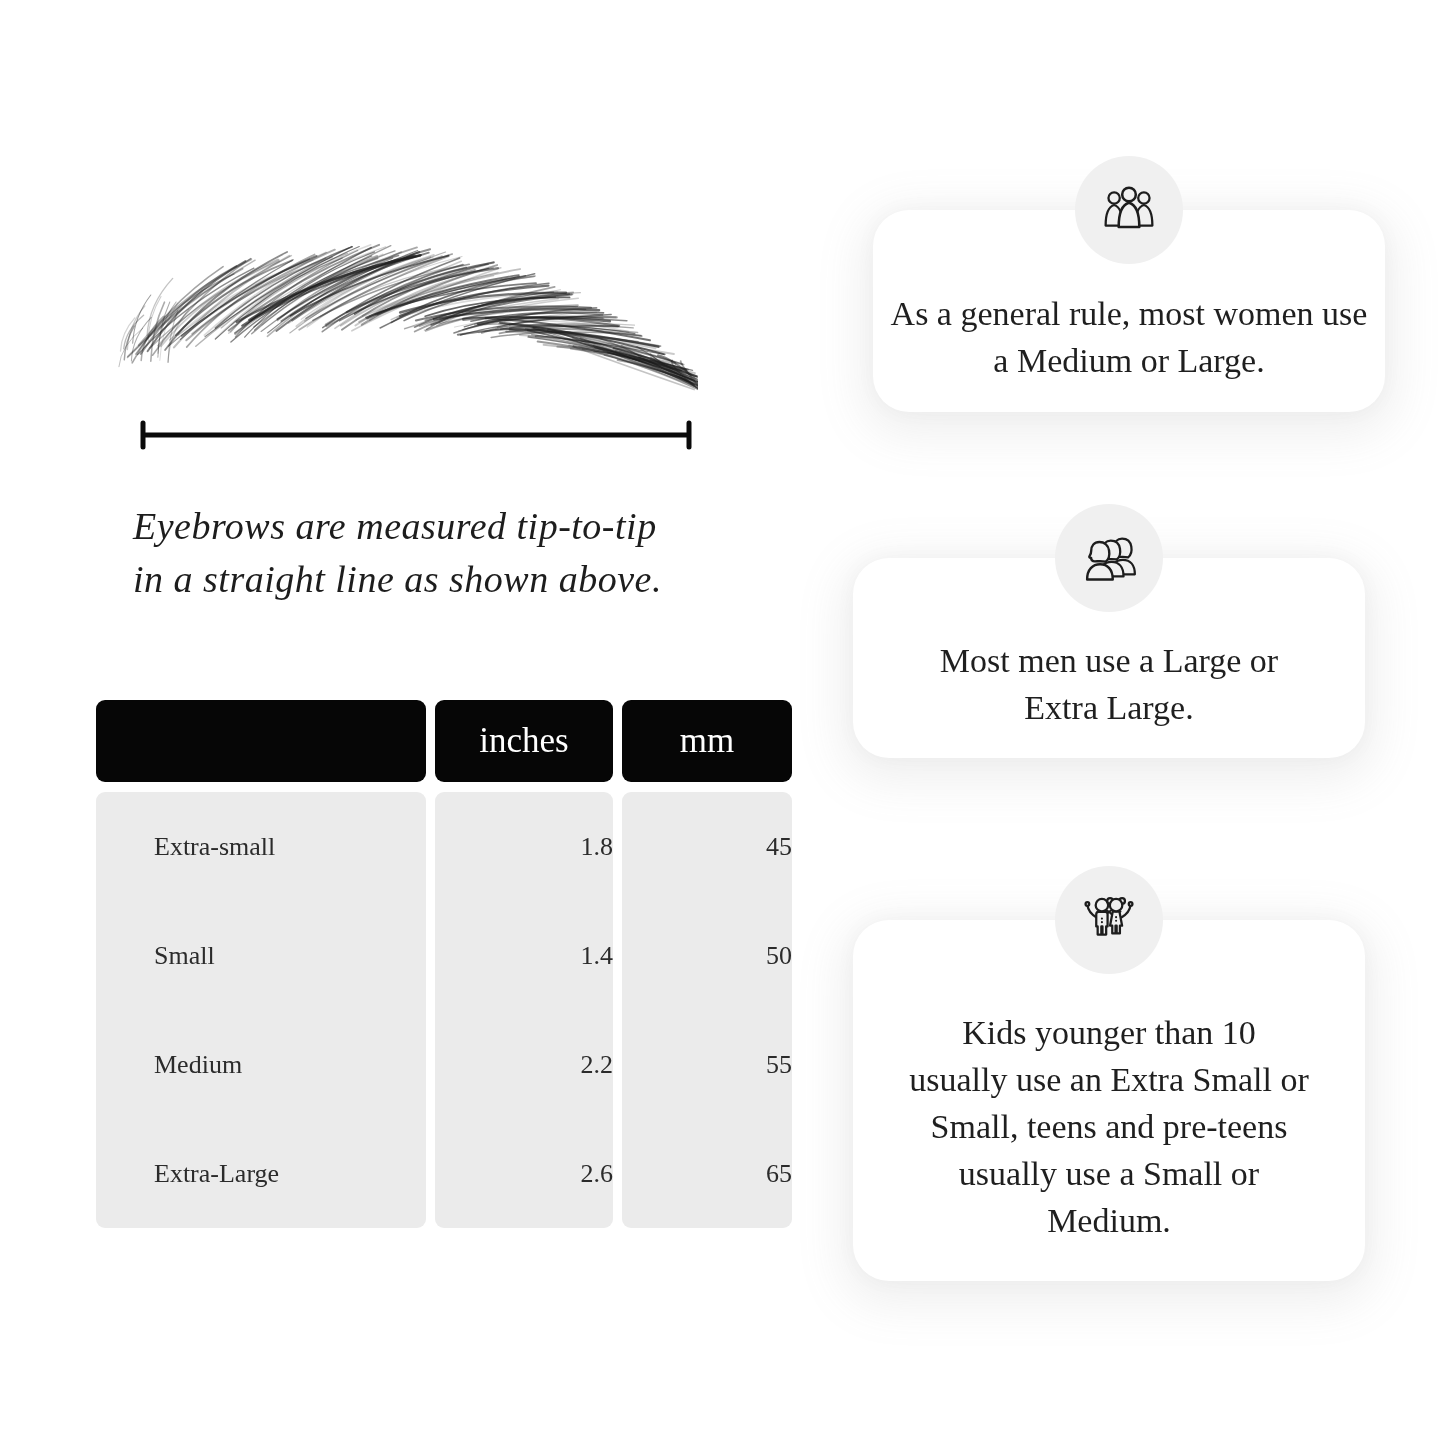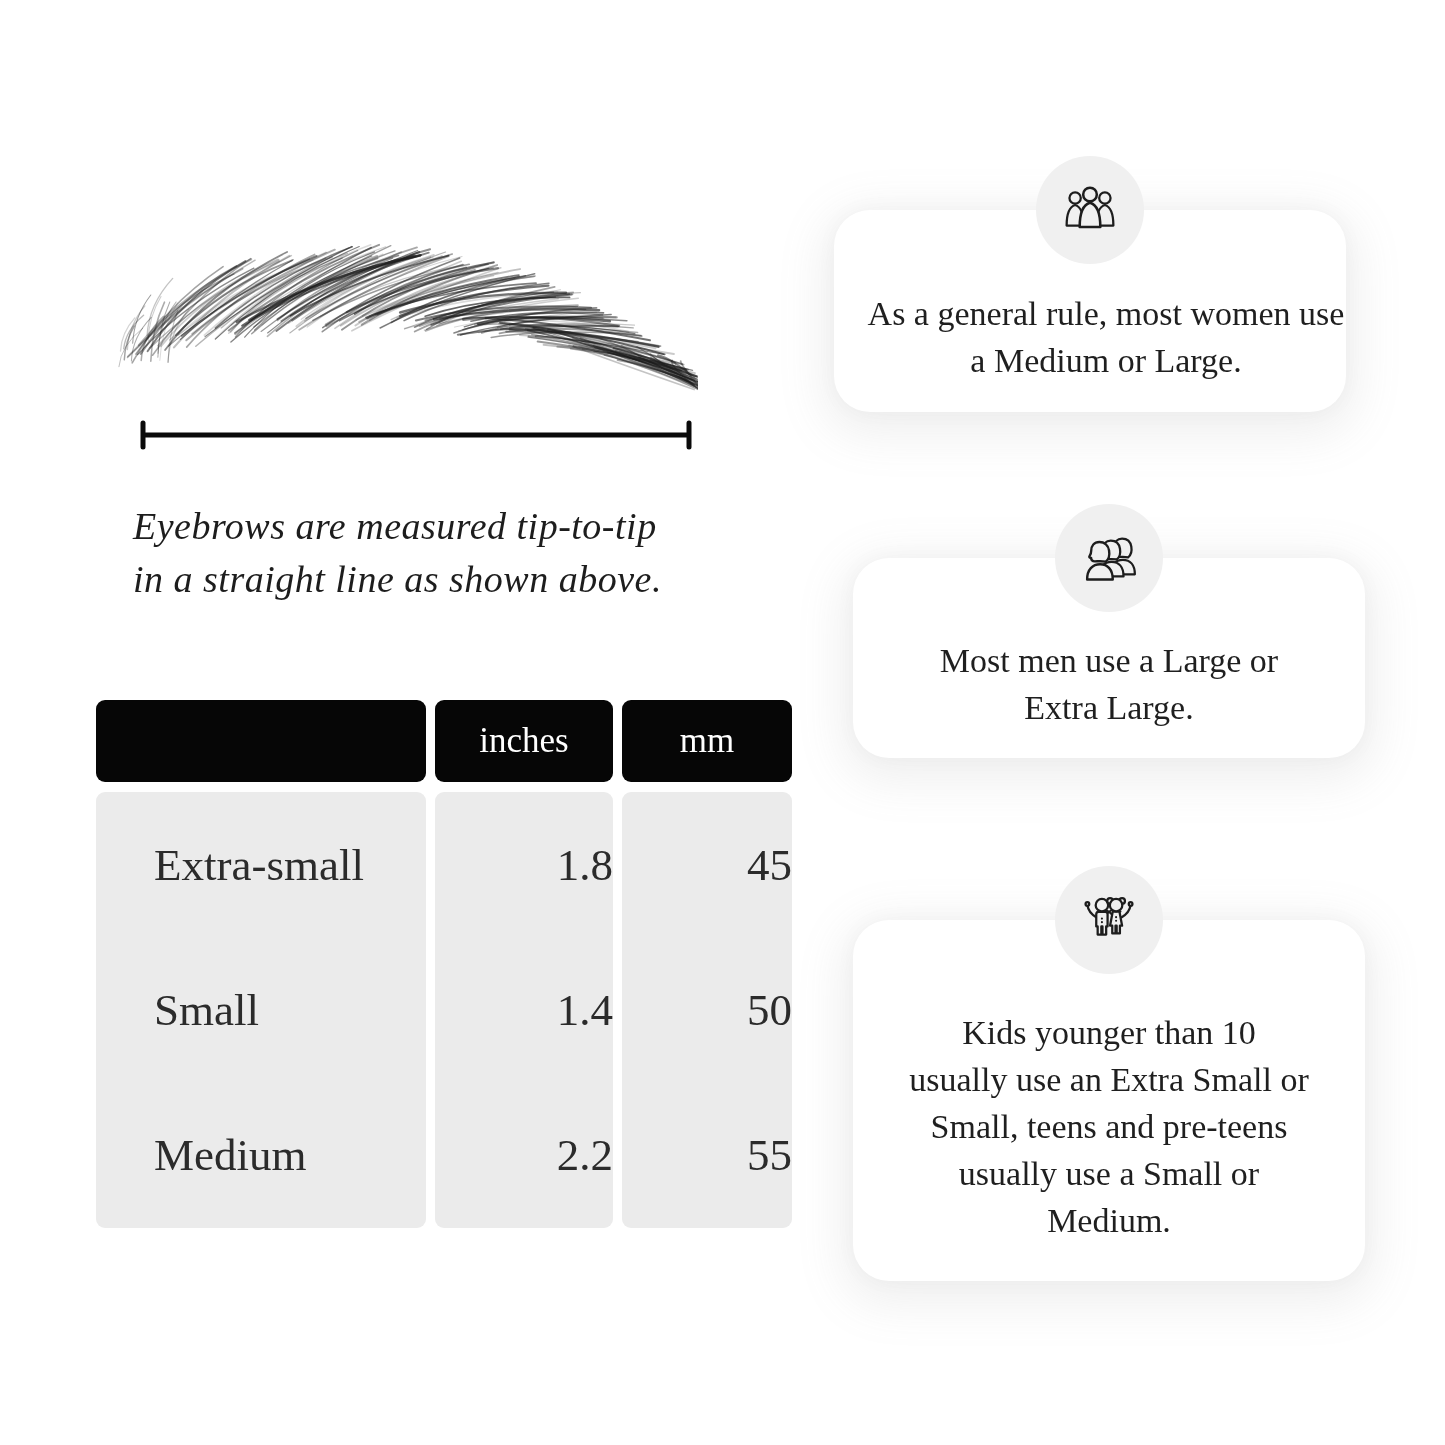--- a/index.html
+++ b/index.html
@@ -19,30 +19,30 @@
   .thead{display:flex;gap:9px;}
   .th{
     height:82px;background:#060606;border-radius:9px;color:#ffffff;
     display:flex;align-items:center;justify-content:center;font-size:35px;
   }
   .c1{width:330px;} .c2{width:178px;} .c3{width:170px;}
   .tbody{position:relative;margin-top:10px;height:436px;}
   .colbg{position:absolute;top:0;height:436px;background:#ebebeb;border-radius:9px;}
   .colbg.b1{left:0;width:330px;} .colbg.b2{left:339px;width:178px;} .colbg.b3{left:526px;width:170px;}
   .rows{position:absolute;left:0;top:0;width:696px;height:436px;display:flex;flex-direction:column;}
-  .trow{flex:1;display:flex;gap:9px;align-items:center;font-size:45px;color:#2b2b2b;}
+  .trow{flex:1;display:flex;gap:9px;align-items:center;font-size:26px;color:#2b2b2b;}
   .td-label{width:330px;padding-left:58px;box-sizing:border-box;}
   .td-val{text-align:right;}
   
   .card{
     position:absolute;background:#ffffff;border-radius:36px;
     box-shadow:0 12px 45px 12px rgba(140,140,140,0.13), 0 0 22px rgba(0,0,0,0.03);
     display:flex;align-items:center;justify-content:center;
   }
-  #card-women{left:834px;top:210px;width:512px;height:202px;padding-top:50px;box-sizing:content-box;justify-content:flex-end;}
+  #card-women{left:873px;top:210px;width:512px;height:202px;padding-top:50px;box-sizing:content-box;}
   #card-men  {left:853px;top:558px;width:512px;height:200px;}
   #card-kids {left:853px;top:920px;width:512px;height:361px;}
   #card-women{padding-top:0;}
   .card .icon-circle{
     position:absolute;left:50%;top:-54px;margin-left:-54px;width:108px;height:108px;
     border-radius:50%;background:#f0f0f0;display:flex;align-items:center;justify-content:center;
   }
   .card-text{
     margin:0;margin-top:52px;text-align:center;font-size:34px;line-height:47px;color:#1f1f1f;
   }
@@ -302,20 +302,25 @@
         <div class="trow">
           <div class="td-label">Small</div>
           <div class="td-val c2">1.4</div>
           <div class="td-val c3">50</div>
         </div>
         <div class="trow">
           <div class="td-label">Medium</div>
           <div class="td-val c2">2.2</div>
           <div class="td-val c3">55</div>
         </div>
+        <div class="trow">
+          <div class="td-label">Extra-Large</div>
+          <div class="td-val c2">2.6</div>
+          <div class="td-val c3">65</div>
+        </div>
       </div>
     </div>
   </div>
 
   <div class="card" id="card-women">
     <div class="icon-circle">
       <svg class="icon-svg" viewBox="0 0 96 96">
         <g transform="translate(27,46)">
           <circle class="istroke" cx="0" cy="-15" r="8"></circle>
           <path class="istroke" d="M-12,24 C-12,6 -8,-2.5 0,-5 C8,-2.5 12,6 12,24 L-12,24 Z"></path>

